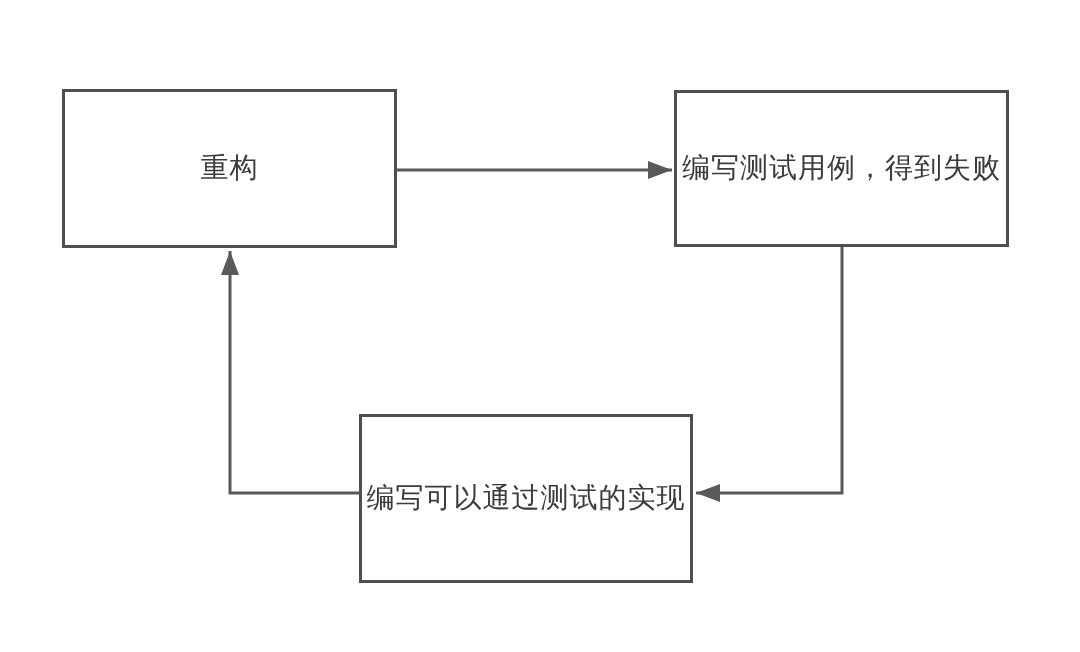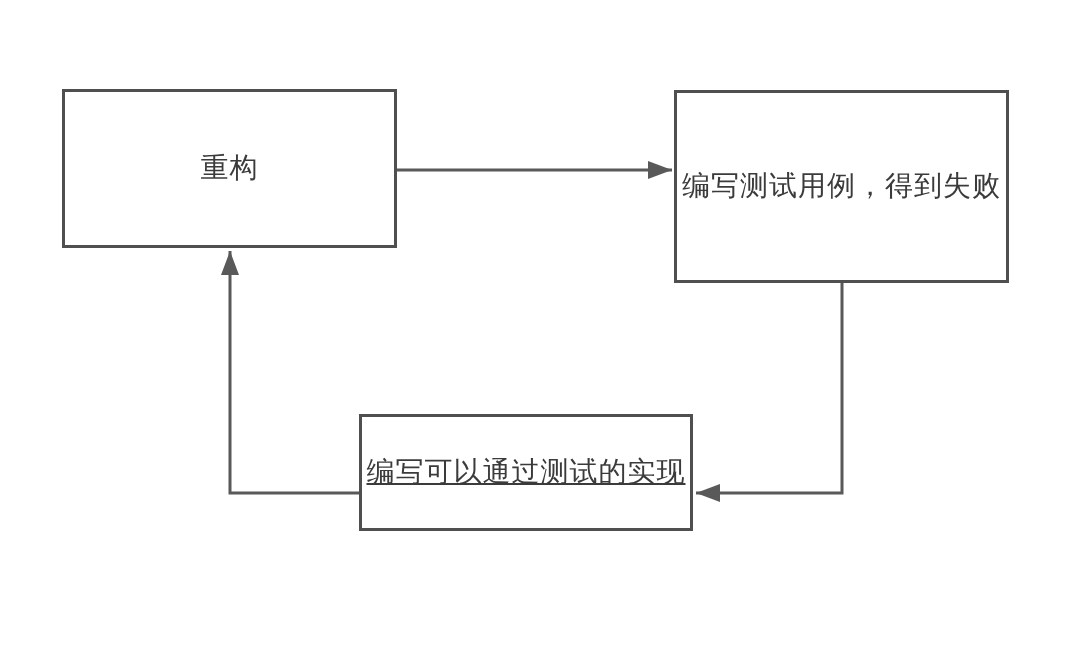--- a/index.html
+++ b/index.html
@@ -28,24 +28,24 @@
     color: #3b3b3b;
     font-size: 28px;
     letter-spacing: 1px;
     line-height: 1.72;
   }
   .node .line { display: block; }
   #node-refactor {
     left: 62px; top: 89px; width: 335px; height: 159px;
   }
   #node-failing-test {
-    left: 674px; top: 90px; width: 335px; height: 193px;
+    left: 674px; top: 90px; width: 335px; height: 157px;
   }
   #node-implementation {
-    left: 359px; top: 414px; width: 334px; height: 117px; text-decoration: underline;
+    left: 359px; top: 414px; width: 334px; height: 169px;
   }
   svg.connectors {
     position: absolute;
     left: 0; top: 0;
     width: 1080px;
     height: 652px;
     pointer-events: none;
   }
   svg.connectors path.edge {
     fill: none;

